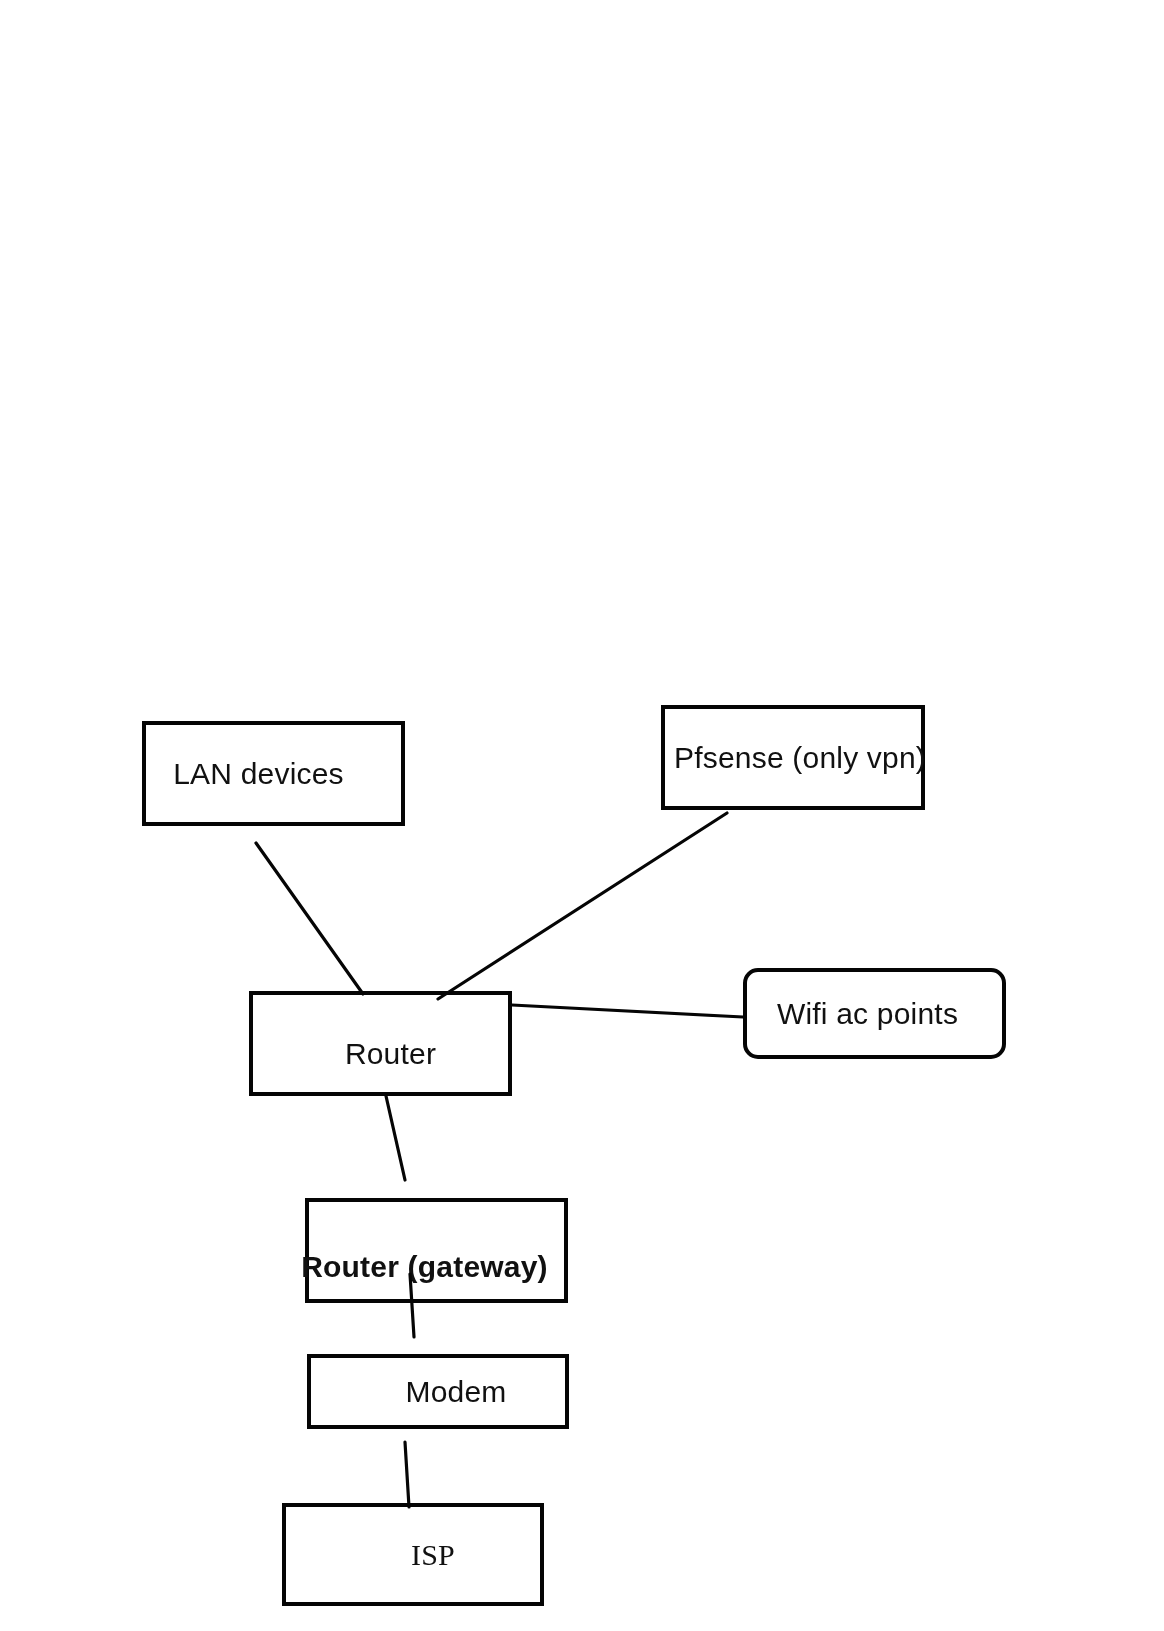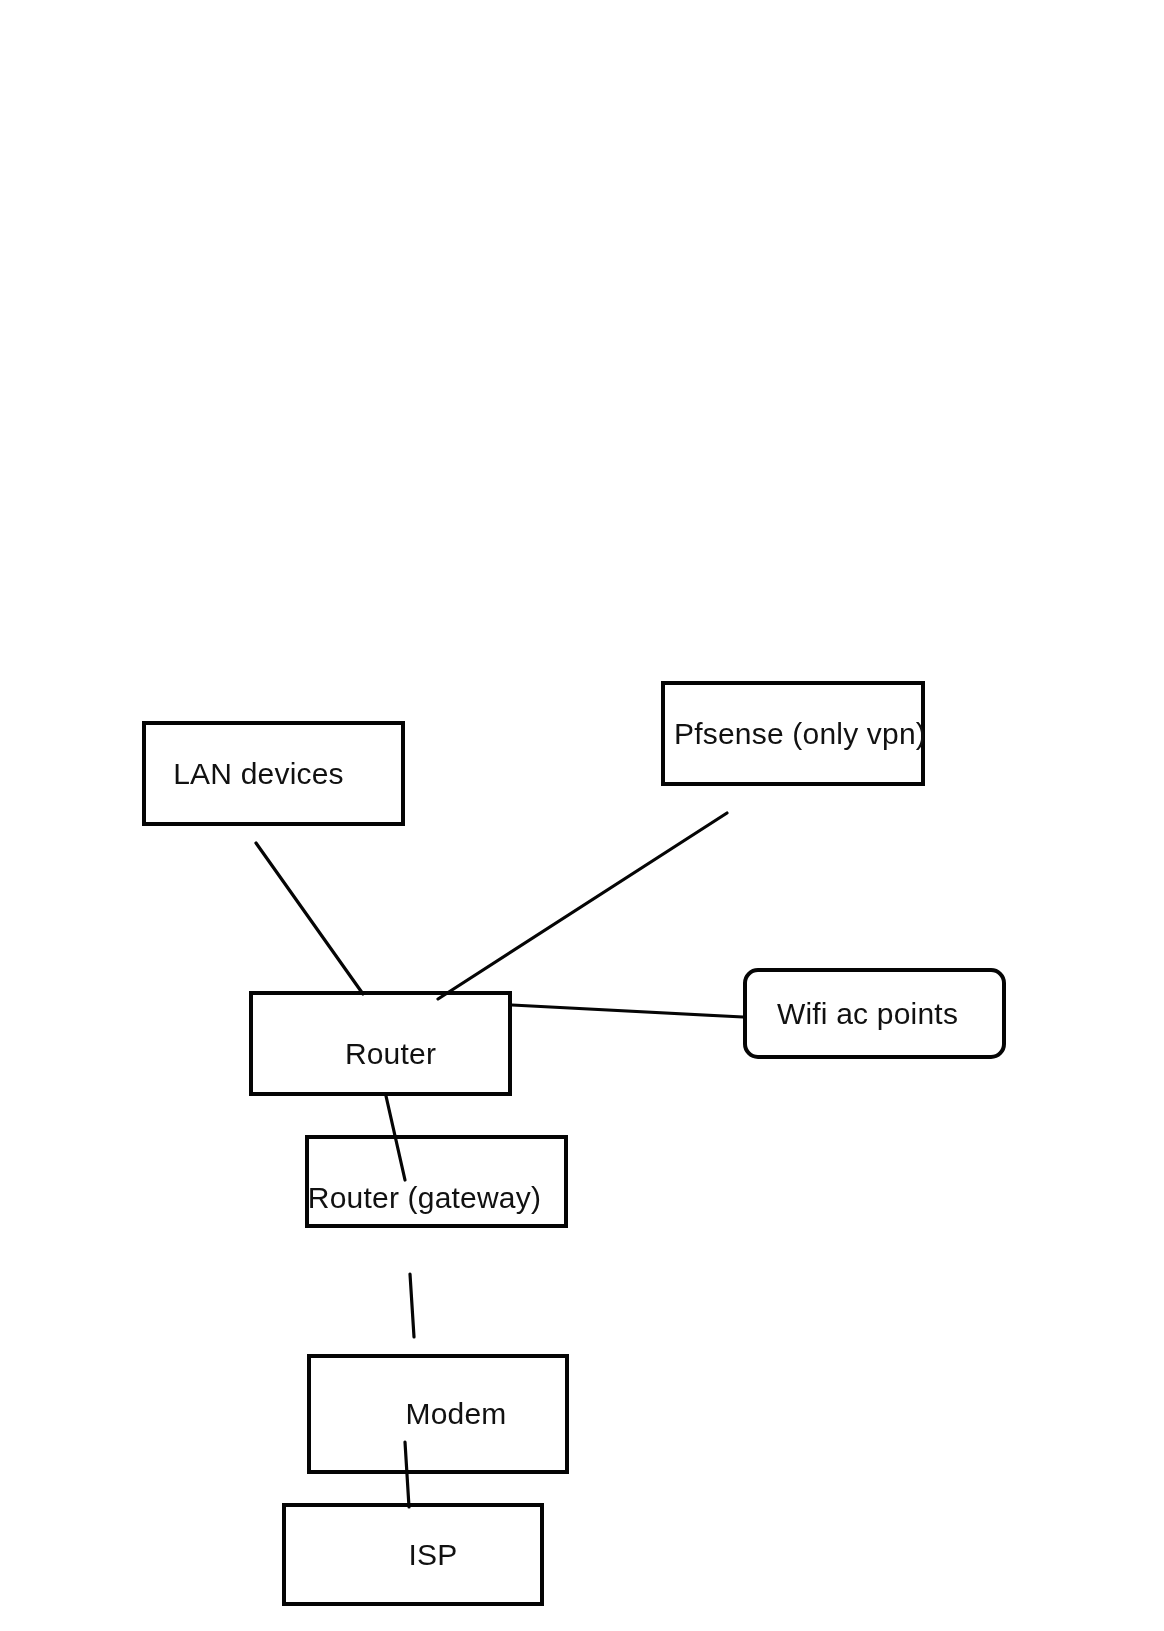--- a/index.html
+++ b/index.html
@@ -35,26 +35,26 @@
     z-index: 1;
   }
   .node .label {
     font-size: 30px;
     color: #111111;
     white-space: nowrap;
     letter-spacing: 0.2px;
   }
   
   .node-lan     { left: 142px; top: 721px;  width: 263px; height: 105px; }
-  .node-pfsense { left: 661px; top: 681px;  width: 264px; height: 105px; text-align: right; }
+  .node-pfsense { left: 661px; top: 705px;  width: 264px; height: 105px; text-align: right; }
   .node-switch  { left: 249px; top: 991px;  width: 263px; height: 105px; }
   .node-wifi    { left: 743px; top: 968px;  width: 263px; height: 91px; border-radius: 15px;  }
-  .node-router  { left: 305px; top: 1135px; width: 263px; height: 93px; }
-  .node-modem   { left: 307px; top: 1354px; width: 262px; height: 120px; }
-  .node-isp     { left: 282px; top: 1503px; width: 262px; height: 103px; }
+  .node-router  { left: 305px; top: 1198px; width: 263px; height: 105px; font-weight: bold; }
+  .node-modem   { left: 307px; top: 1354px; width: 262px; height: 75px; }
+  .node-isp     { left: 282px; top: 1503px; width: 262px; height: 103px; font-family: Liberation Serif, serif; }
   
   .node-lan .label     { transform: translateX(-15px); }
   .node-pfsense .label { transform: translateX(7px); }
   .node-switch .label  { transform: translate(10px, 10px); }
   .node-wifi .label    { transform: translateX(-7px); }
   .node-router .label  { transform: translate(-12px, 16px); }
   .node-modem .label   { transform: translateX(18px); }
   .node-isp .label     { transform: translateX(20px); }
   .edge {
     stroke: #050505;

